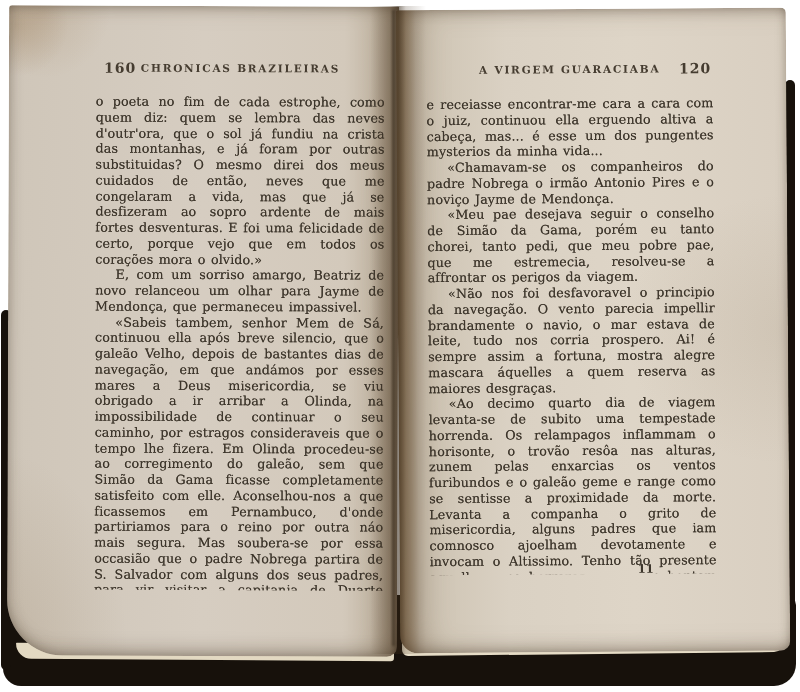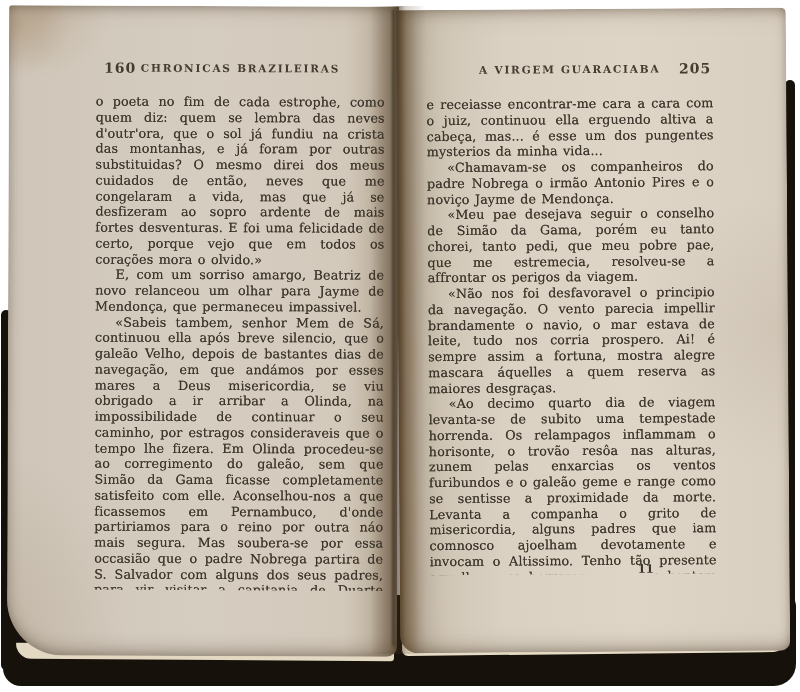--- a/index.html
+++ b/index.html
@@ -123,21 +123,21 @@
   <div class="textcol textcol-left">
     <p class="no-indent">o poeta no fim de cada estrophe, como quem diz: quem se lembra das neves d'outr'ora, que o sol já fundiu na crista das montanhas, e já foram por outras substituidas? O mesmo direi dos meus cuidados de então, neves que me congelaram a vida, mas que já se desfizeram ao sopro ardente de mais fortes desventuras. E foi uma felicidade de certo, porque vejo que em todos os corações mora o olvido.»</p>
     <p>E, com um sorriso amargo, Beatriz de novo relanceou um olhar para Jayme de Mendonça, que permaneceu impassivel.</p>
     <p>«Sabeis tambem, senhor Mem de Sá, continuou ella após breve silencio, que o galeão Velho, depois de bastantes dias de navegação, em que andámos por esses mares a Deus misericordia, se viu obrigado a ir arribar a Olinda, na impossibilidade de continuar o seu caminho, por estragos consideraveis que o tempo lhe fizera. Em Olinda procedeu-se ao corregimento do galeão, sem que Simão da Gama ficasse completamente satisfeito com elle. Aconselhou-nos a que ficassemos em Pernambuco, d'onde partiriamos para o reino por outra náo mais segura. Mas soubera-se por essa occasião que o padre Nobrega partira de S. Salvador com alguns dos seus padres, para vir visitar a capitania de Duarte Coelho. Andavam todos os habitantes d'Olinda alvoroçados com a feliz noticia; exultavam com a idèa de terem entre si varões, cujas virtudes e zelo religioso tinham excitado a admiração de todos os colonos do Brazil. Só eu, desgraçada, tremia com essa idéa, não porque houvesse commettido algum crime</p>
   </div>
 </div>
 
 <div class="page page-right">
   <div class="header header-right">
     <span class="running-title">A VIRGEM GUARACIABA</span>
-    <span class="page-number">205</span>
+    <span class="page-number">120</span>
   </div>
   <div class="textcol textcol-right">
     <p class="no-indent">e receiasse encontrar-me cara a cara com o juiz, continuou ella erguendo altiva a cabeça, mas... é esse um dos pungentes mysterios da minha vida...</p>
     <p>«Chamavam-se os companheiros do padre Nobrega o irmão Antonio Pires e o noviço Jayme de Mendonça.</p>
     <p>«Meu pae desejava seguir o conselho de Simão da Gama, porém eu tanto chorei, tanto pedi, que meu pobre pae, que me estremecia, resolveu-se a affrontar os perigos da viagem.</p>
     <p>«Não nos foi desfavoravel o principio da navegação. O vento parecia impellir brandamente o navio, o mar estava de leite, tudo nos corria prospero. Ai! é sempre assim a fortuna, mostra alegre mascara áquelles a quem reserva as maiores desgraças.</p>
     <p>«Ao decimo quarto dia de viagem levanta-se de subito uma tempestade horrenda. Os relampagos inflammam o horisonte, o trovão resôa nas alturas, zunem pelas enxarcias os ventos furibundos e o galeão geme e range como se sentisse a proximidade da morte. Levanta a companha o grito de misericordia, alguns padres que iam comnosco ajoelham devotamente e invocam o Altissimo. Tenho tão presente aquella scena horrorosa, como se hontem se passára, e comtudo já lá vão perto de nove annos, depois d'esse preludio dos meus infortunios. Oiço as vozes do piloto e do contra-mestre, vejo os grupos dos passageiros aterrados, dispersos pelo tombadilho, affigura-se-me ainda contemplar essas ondas furiosas, torcendo os seus braços de espuma, abrin-</p>
   </div>
   <div class="sig-mark">11</div>
 </div>

